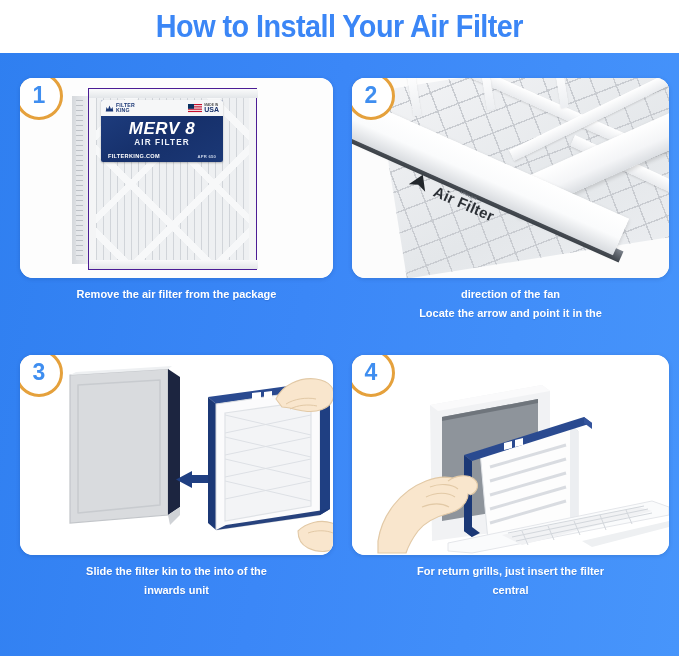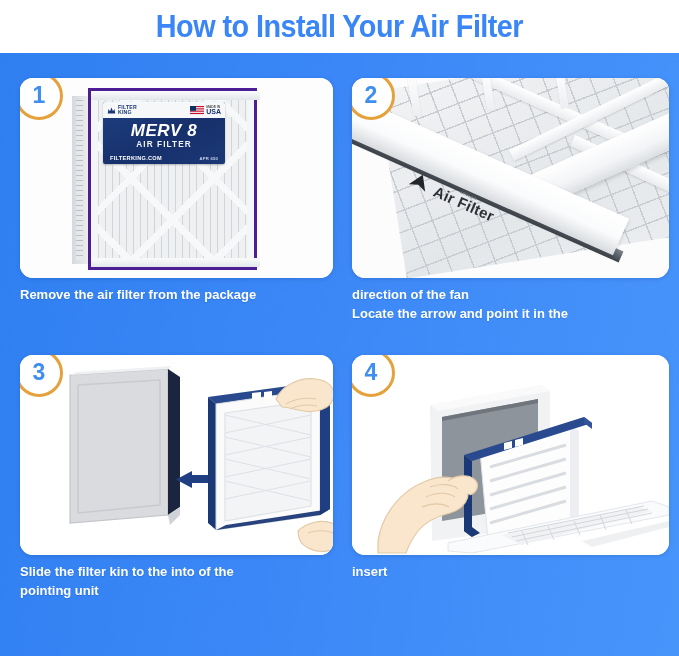--- a/index.html
+++ b/index.html
@@ -48,22 +48,22 @@
     display:flex;align-items:center;justify-content:center;
     z-index:9;box-sizing:border-box;
   }
   .badge span{
     font-size:23px;font-weight:bold;color:#3f8ef0;line-height:1;
     transform:translateY(-1px);
   }
 
   .caption{
     position:absolute;left:0;top:207px;width:100%;
-    color:#ffffff;
-    font-size:13px;font-weight:bold;line-height:19px;
+    text-align:center;color:#ffffff;
+    font-size:11px;font-weight:bold;line-height:19px;
     text-shadow:0 1px 1px rgba(0,40,110,.18);
   }
   .caption .ln{display:block;}
 
   
   .p1-bg{position:absolute;inset:0;background:#fdfdfd;}
   .filter-photo{
     position:absolute;left:52px;top:10px;width:185px;height:182px;
   }
   
@@ -72,21 +72,21 @@
     background:linear-gradient(90deg,#d6d9dd,#eceef0);
     border-right:1px solid #c9ccd1;
   }
   .fp-side:before{
     content:"";position:absolute;left:4px;top:4px;width:7px;height:160px;
     background:repeating-linear-gradient(180deg,#b9bdc3 0 1px,#e6e8eb 1px 5px);
     opacity:.9;
   }
   .fp-face{
     position:absolute;left:16px;top:0;width:169px;height:182px;
-    background:#f4f5f6;border:3px solid #4c1d95;box-sizing:border-box;padding-left:48px;
+    background:#f4f5f6;border:1px solid #4c1d95;box-sizing:border-box;padding-left:48px;
   }
   
   .fp-media{
     position:absolute;left:7px;top:7px;right:7px;bottom:7px;
     background:
       repeating-linear-gradient(90deg,rgba(185,190,197,.55) 0 1px,rgba(0,0,0,0) 1px 7px),
       #eef0f2;
     overflow:hidden;
   }
   
@@ -367,21 +367,21 @@
               <path d="M288,178 C296,175 306,175 313,178" fill="none" stroke="#e2c9a6" stroke-width="1"></path>
             </g>
           </svg>
         </div>
         <div class="badge">
           <span>3</span>
         </div>
       </div>
       <div class="caption">
         <span class="ln">Slide the filter kin to the into of the</span>
-        <span class="ln">pointing unit</span>
+        <span class="ln">inwards unit</span>
       </div>
     </div>
 
     <div class="step step-4">
       <div class="card">
         <div class="card-inner p4">
           <svg viewBox="0 0 317 200" width="317" height="200">
 
             <g>
               <polygon points="78,50 190,30 198,36 198,170 80,186" fill="#f1f2f4"></polygon>
@@ -437,18 +437,19 @@
               <path d="M70,152 C80,148 90,148 97,152" fill="none" stroke="#e2c9a6" stroke-width="1.1"></path>
               <path d="M96,126 C104,120 116,119 122,124 C128,129 126,137 118,140" fill="#f9e6cd" stroke="#e2c9a6" stroke-width="1.1"></path>
             </g>
           </svg>
         </div>
         <div class="badge">
           <span>4</span>
         </div>
       </div>
       <div class="caption">
-        <span class="ln">insert</span>
+        <span class="ln">For return grills, just insert the filter</span>
+        <span class="ln">central</span>
       </div>
     </div>
 
   </div>
 </div>
 
 </body></html>

